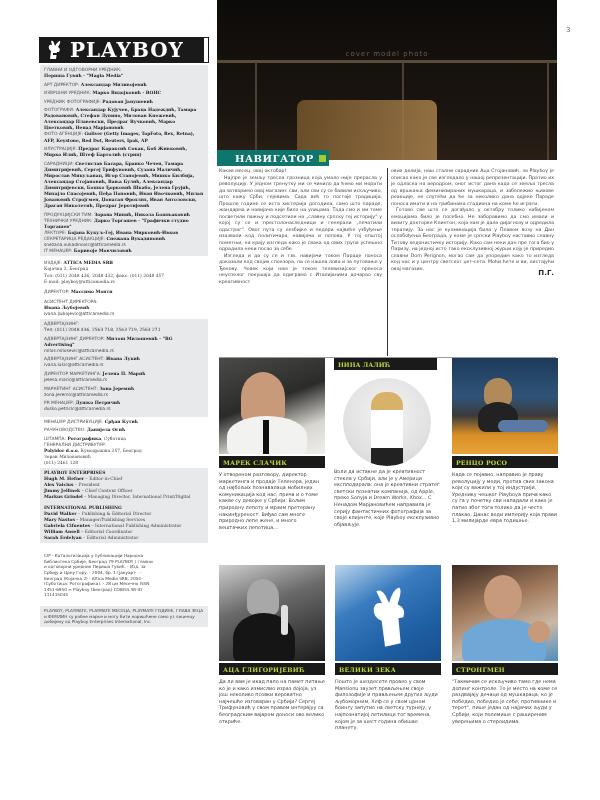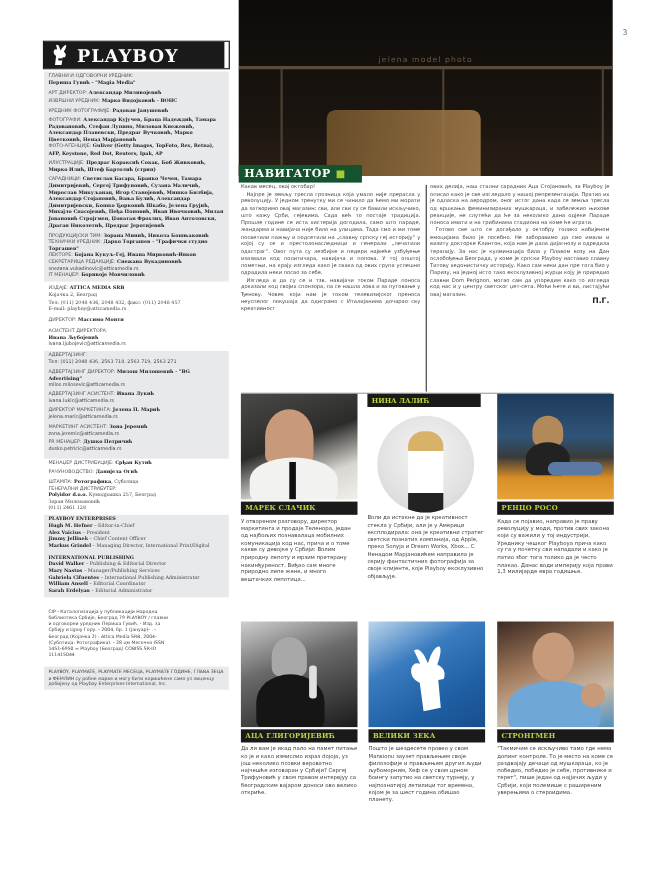--- a/index.html
+++ b/index.html
@@ -5,38 +5,38 @@
   * { box-sizing: border-box; margin: 0; padding: 0; }
   html, body { width: 600px; height: 800px; background: #ffffff; overflow: hidden; }
   body { position: relative; font-family: "DejaVu Serif", serif; color: #333; }
 
   .page-number { position: absolute; left: 566px; top: 26px; font-family: "DejaVu Sans", sans-serif; font-size: 7px; color: #666; }
 
   
   .masthead { position: absolute; left: 40px; top: 38px; width: 168px; }
   .logo-bar { background: #1a1a1a; height: 24px; display: flex; align-items: center; padding-left: 4px; border-right: 4px solid #fff; outline: 1px solid #1a1a1a; }
   .logo-bunny { width: 20px; height: 20px; margin-right: 6px; }
-  .logo-text { color: #fff; font-family: "DejaVu Serif", serif; font-weight: bold; font-size: 16px; letter-spacing: 1px; }
+  .logo-text { color: #fff; font-family: "DejaVu Serif", serif; font-weight: bold; font-size: 20px; letter-spacing: 1px; }
   .mh-block { font-size: 4.4px; line-height: 6.1px; padding: 2px 4px; }
   .mh-block.grey { background: #e8e9eb; }
   .mh-row { margin-bottom: 2.4px; }
   .mh-label { font-family: "DejaVu Sans", sans-serif; color: #555; }
   .mh-value { font-weight: bold; color: #222; }
   .mh-plain { color: #444; }
   .mh-head { font-weight: bold; color: #222; }
   .mh-gap { height: 4px; }
   .mh-sans { font-family: "DejaVu Sans", sans-serif; color: #444; }
 
   
   .hero { position: absolute; left: 217px; top: 0; width: 340px; height: 160px; background: linear-gradient(180deg, #0d0b09 0%, #1b1510 70%, #2a1f16 100%); overflow: hidden; }
   .hero .rail { position: absolute; left: 0; right: 0; top: 60px; height: 3px; background: #5a4c3a; }
   .hero .post { position: absolute; top: 62px; width: 2px; height: 100px; background: #4d4030; }
   .hero .chair { position: absolute; left: 80px; top: 100px; width: 140px; height: 60px; background: linear-gradient(90deg, #7a5a2e, #b08650); border-radius: 8px 8px 0 0; opacity: .8; }
   .hero .placeholder-label { position: absolute; left: 0; right: 0; top: 50px; text-align: center; color: #6e5a44; font-family: "DejaVu Sans", sans-serif; font-size: 7px; letter-spacing: 1px; }
-  .nav-title-bar { position: absolute; left: 217px; top: 150px; width: 112px; height: 16px; background: #14532d; display: flex; align-items: center; padding-left: 5px; }
+  .nav-title-bar { position: absolute; left: 217px; top: 150px; width: 112px; height: 16px; background: #0f766e; display: flex; align-items: center; padding-left: 18px; }
   .nav-title { color: #fff; font-weight: bold; font-size: 10px; letter-spacing: .5px; }
   .nav-square { width: 7px; height: 7px; background: #a6cc33; margin-left: 5px; }
 
   
   .editorial { position: absolute; top: 168px; font-family: "DejaVu Sans", sans-serif; font-size: 4.7px; line-height: 6.5px; color: #444; text-align: justify; }
   .ed-col1 { left: 219px; width: 163px; }
   .ed-col2 { left: 391px; width: 163px; }
   .ed-divider { position: absolute; left: 387px; top: 168px; width: 1px; height: 188px; background: #333; }
   .editorial p { text-indent: 5px; }
   .signature { text-align: right; font-weight: bold; font-size: 7px; color: #222; margin-top: -2px; }
@@ -145,21 +145,21 @@
 
   <div class="mh-block grey mh-sans" style="margin-top:6px; font-size:4.2px; line-height:5.8px;">PLAYBOY, PLAYMATE, PLAYMATE МЕСЕЦА, PLAYMATE ГОДИНЕ, ГЛАВА ЗЕЦА и ФЕМЛИН су робне марке и могу бити коришћене само уз лиценцу добијену од Playboy Enterprises International, Inc.</div>
 </div>
 
 <div class="hero">
   <div class="rail"></div>
   <div class="post" style="left:38px;"></div>
   <div class="post" style="left:185px;"></div>
   <div class="post" style="left:330px;"></div>
   <div class="chair"></div>
-  <div class="placeholder-label">jelena model photo</div>
+  <div class="placeholder-label">cover model photo</div>
 </div>
 <div class="nav-title-bar">
   <span class="nav-title">НАВИГАТОР</span>
   <span class="nav-square"></span>
 </div>
 
 <div class="editorial ed-col1">
   <p style="text-indent:0;">Какав месец, овај октобар!</p>
   <p>Најпре је земљу тресла грозница која умало није прерасла у револуцију. У једном тренутку ми се чинило да ћемо ми морати да затворимо овај магазин: сви, али сви су се бавили искључиво, што кажу Срби, гејевима. Сада већ то постаје традиција. Прошле године се иста хистерија догодила, само што параде, жандарма и навијача није било на улицама. Тада смо и ми томе посветили пажњу и подсетили на „славну српску геј историју“ у којој су се и престолонаследници и генерали „печатили одастраг“. Овог пута су лезбијке и педери највеће узбуђење изазвали код политичара, навијача и попова. У тој општој пометњи, на крају изгледа како је свака од ових група успешно одрадила неки посао за себе.</p>
   <p>Изгледа и да су се и тзв. навијачи током Параде поноса доказали код својих спонзора, па се нашла лова и за путовање у Ђенову. Човек који нам је током телевизијског преноса неуспелог покушаја да одиграмо с Италијанима дочарао сву креативност</p>

